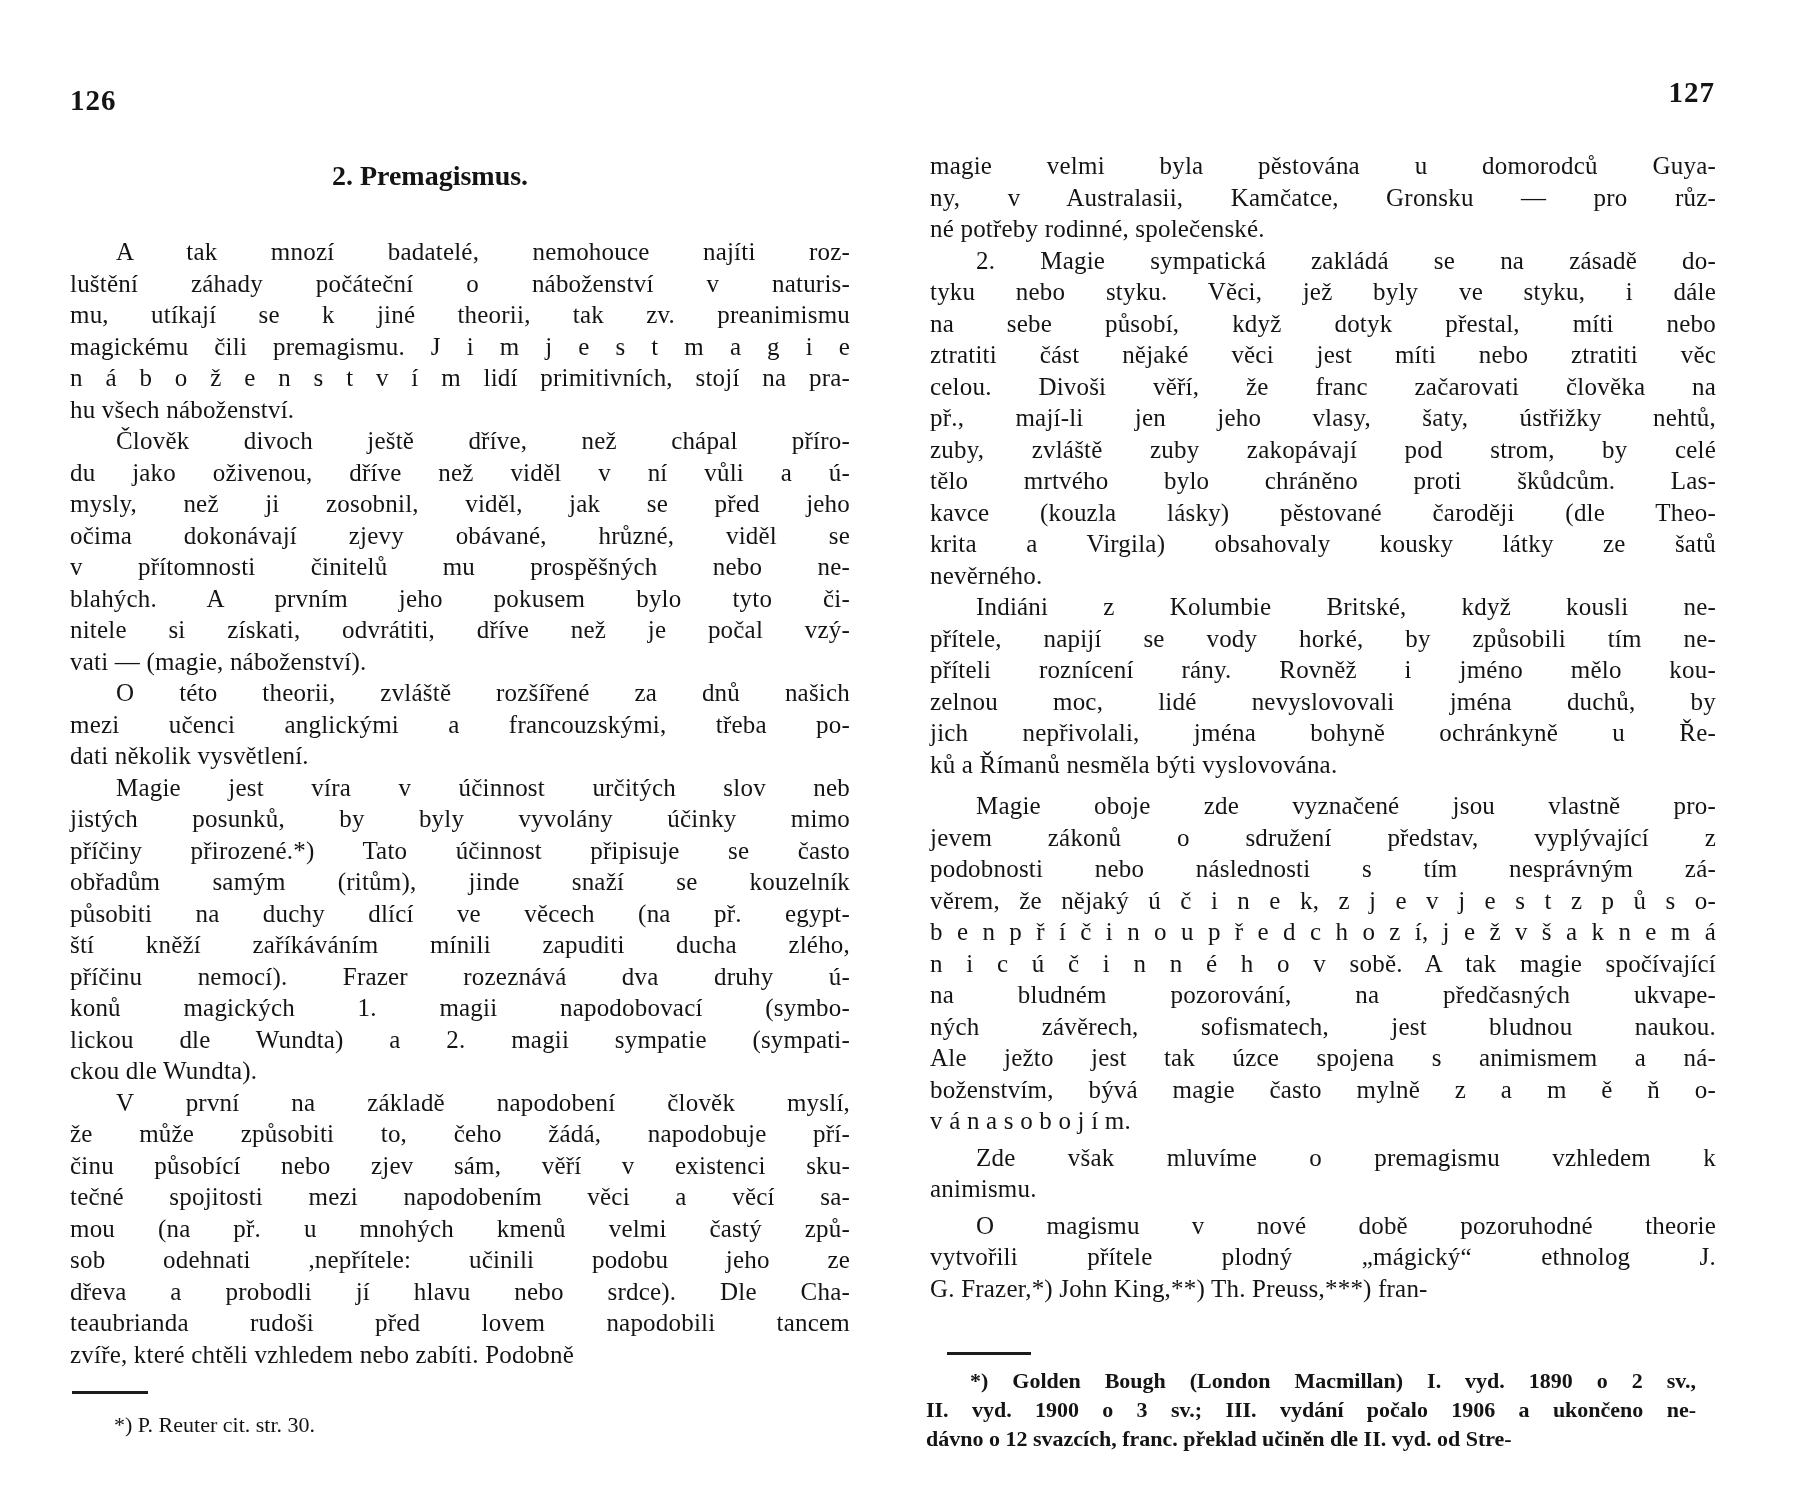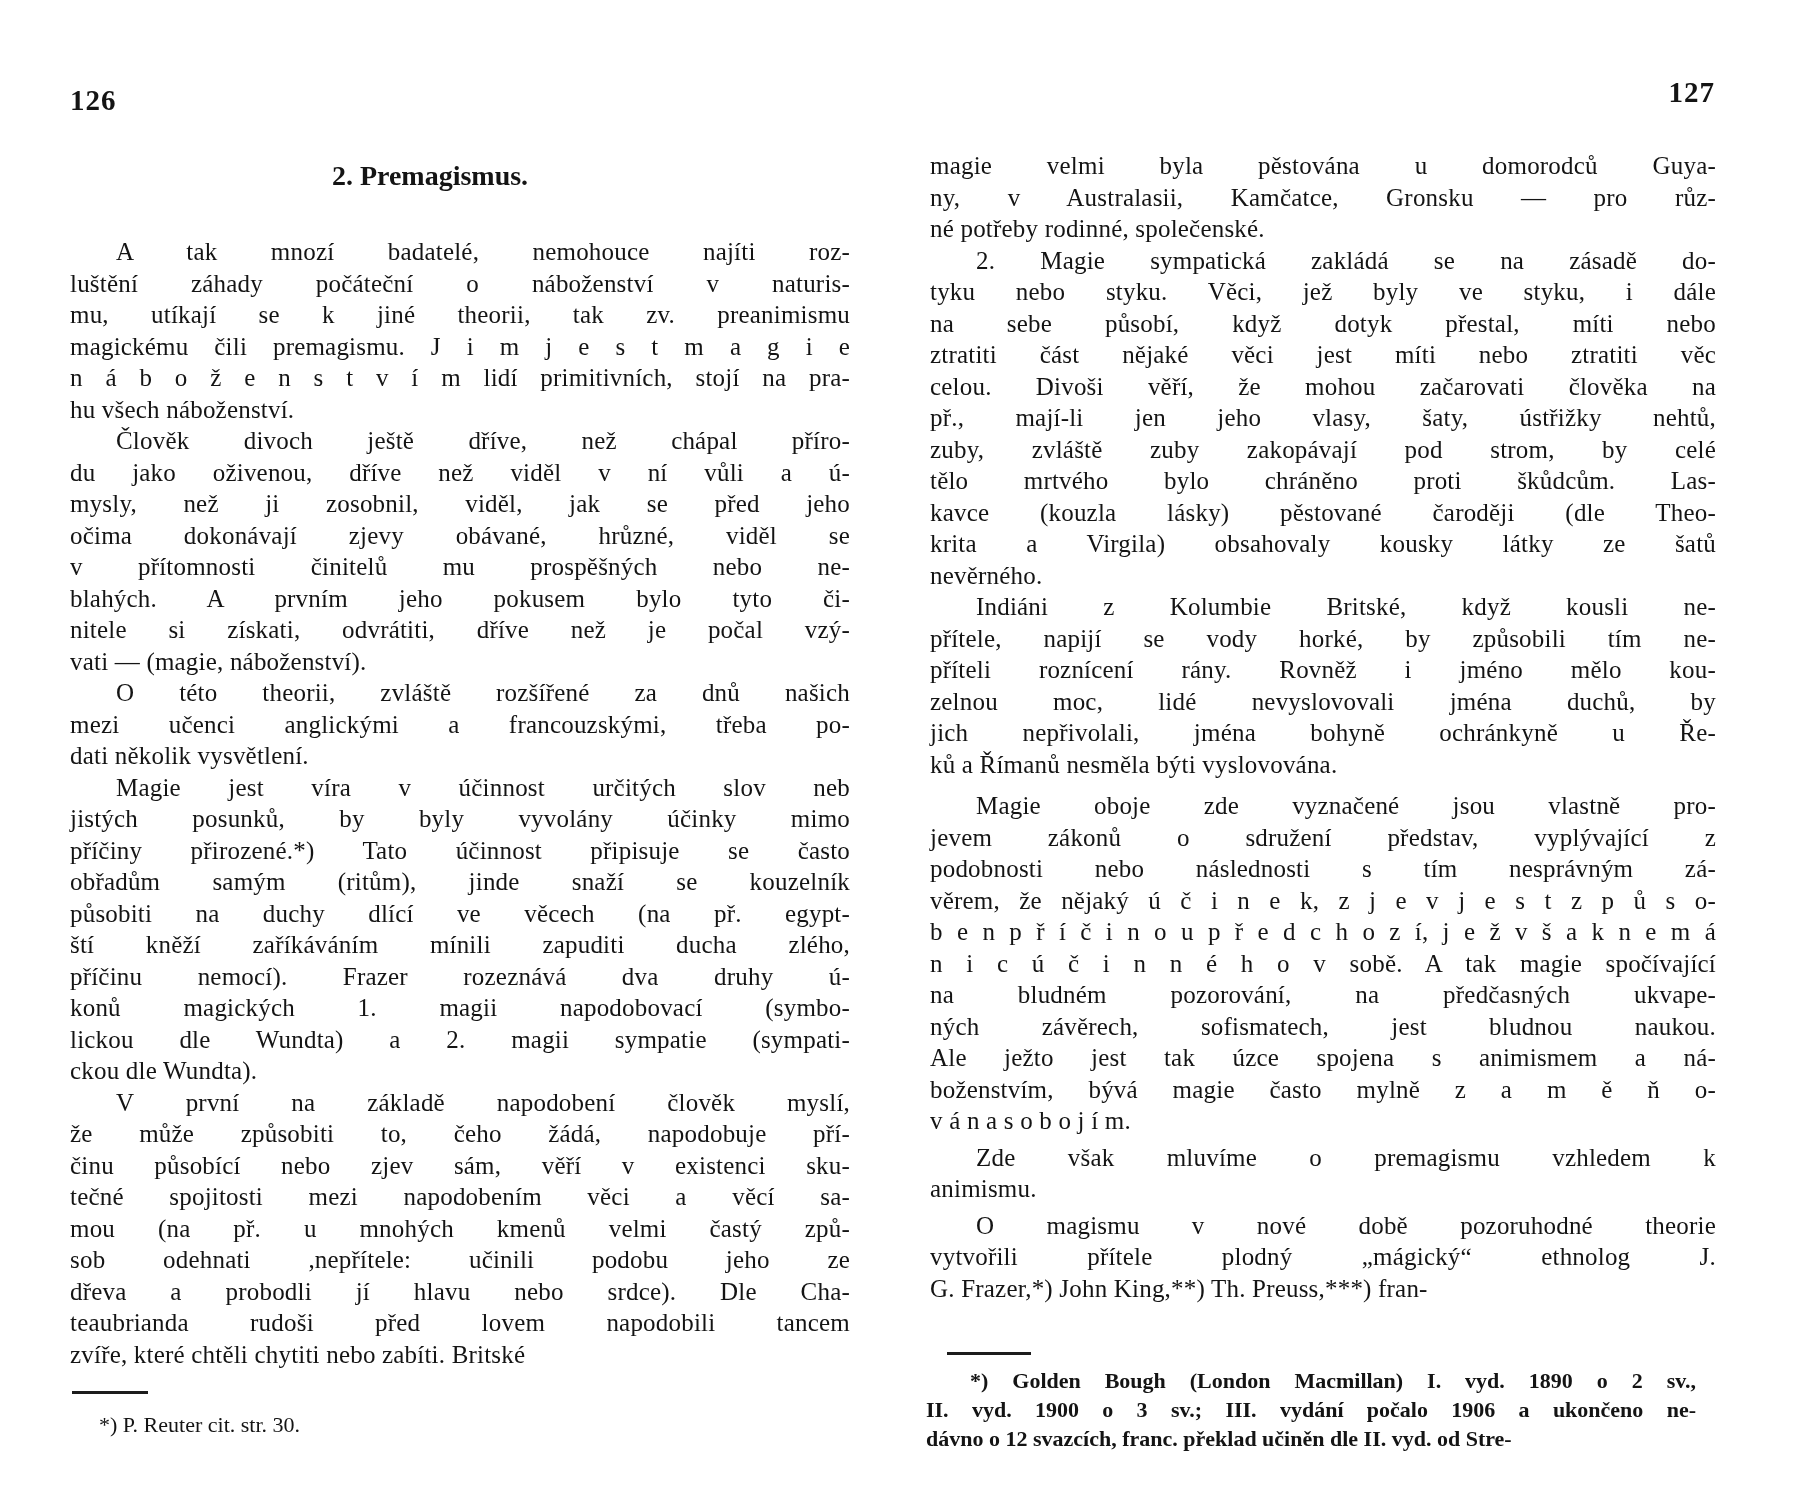--- a/index.html
+++ b/index.html
@@ -64,21 +64,21 @@
     background: #1c1c1c;
   }
   #left-footnote-rule  { left: 72px;  top: 1391px; width: 76px; }
   #right-footnote-rule { left: 947px; top: 1352px; width: 84px; }
 
   .footnote {
     position: absolute;
     font-size: 22px;
     line-height: 29px;
   }
-  #left-footnote  { left: 55px;  top: 1410px; width: 780px; }
+  #left-footnote  { left: 70px;  top: 1410px; width: 780px; }
   #right-footnote { left: 926px; top: 1366px; width: 770px; font-weight: bold; }
   .footnote .line.indent { text-indent: 44px; }
 </style>
 </head>
 <body>
 
 <div id="left-pagenum" class="pagenum">126</div>
 
 <div id="right-pagenum" class="pagenum">127</div>
 
@@ -113,32 +113,32 @@
     <div class="line">lickou dle Wundta) a 2. magii sympatie (sympati-</div>
     <div class="line end">ckou dle Wundta).</div>
     <div class="line indent">V první na základě napodobení člověk myslí,</div>
     <div class="line">že může způsobiti to, čeho žádá, napodobuje pří-</div>
     <div class="line">činu působící nebo zjev sám, věří v existenci sku-</div>
     <div class="line">tečné spojitosti mezi napodobením věci a věcí sa-</div>
     <div class="line">mou (na př. u mnohých kmenů velmi častý způ-</div>
     <div class="line">sob odehnati ,nepřítele: učinili podobu jeho ze</div>
     <div class="line">dřeva a probodli jí hlavu nebo srdce). Dle Cha-</div>
     <div class="line">teaubrianda rudoši před lovem napodobili tancem</div>
-    <div class="line end">zvíře, které chtěli chytiti nebo zabíti. Britské</div>
+    <div class="line end">zvíře, které chtěli vzhledem nebo zabíti. Podobně</div>
   </div>
 
 <div id="right-column" class="column">
     <div class="line">magie velmi byla pěstována u domorodců Guya-</div>
     <div class="line">ny, v Australasii, Kamčatce, Gronsku — pro růz-</div>
     <div class="line end">né potřeby rodinné, společenské.</div>
     <div class="line indent">2. Magie sympatická zakládá se na zásadě do-</div>
     <div class="line">tyku nebo styku. Věci, jež byly ve styku, i dále</div>
     <div class="line">na sebe působí, když dotyk přestal, míti nebo</div>
     <div class="line">ztratiti část nějaké věci jest míti nebo ztratiti věc</div>
-    <div class="line">celou. Divoši věří, že mohou začarovati člověka na</div>
+    <div class="line">celou. Divoši věří, že franc začarovati člověka na</div>
     <div class="line">př., mají-li jen jeho vlasy, šaty, ústřižky nehtů,</div>
     <div class="line">zuby, zvláště zuby zakopávají pod strom, by celé</div>
     <div class="line">tělo mrtvého bylo chráněno proti škůdcům. Las-</div>
     <div class="line">kavce (kouzla lásky) pěstované čaroději (dle Theo-</div>
     <div class="line">krita a Virgila) obsahovaly kousky látky ze šatů</div>
     <div class="line end">nevěrného.</div>
     <div class="line indent">Indiáni z Kolumbie Britské, když kousli ne-</div>
     <div class="line">přítele, napijí se vody horké, by způsobili tím ne-</div>
     <div class="line">příteli roznícení rány. Rovněž i jméno mělo kou-</div>
     <div class="line">zelnou moc, lidé nevyslovovali jména duchů, by</div>

